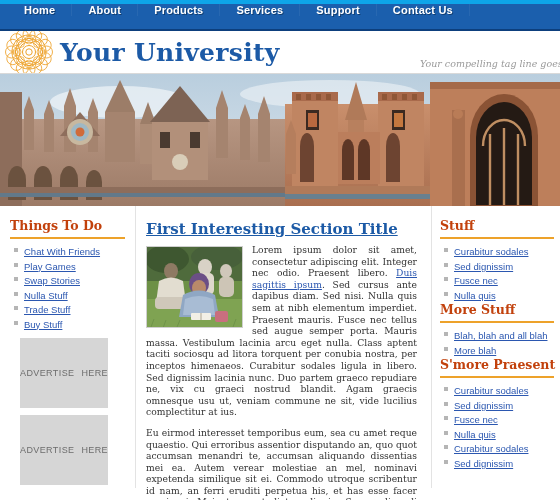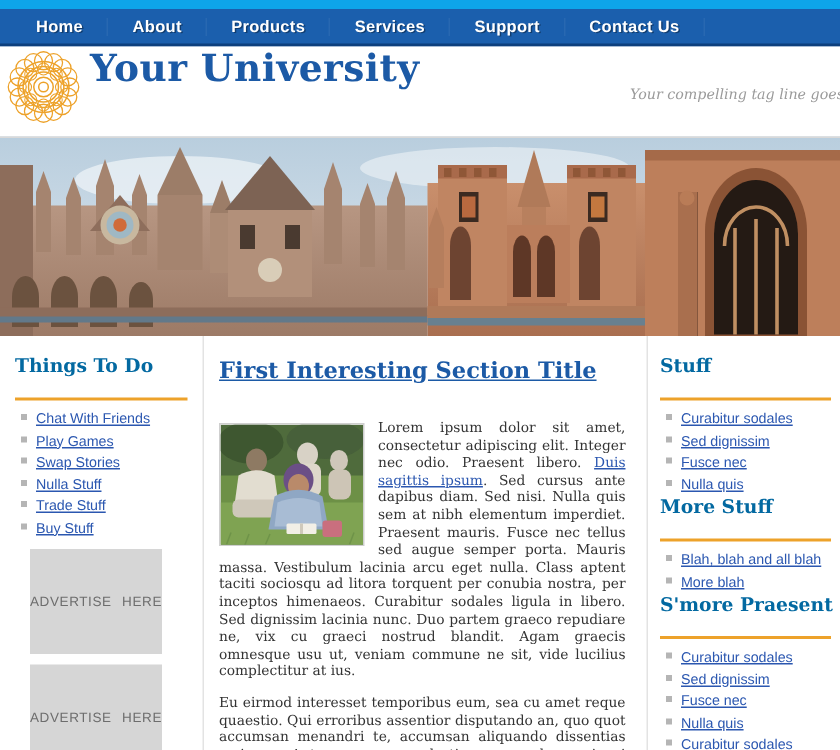--- a/index.html
+++ b/index.html
@@ -9,48 +9,48 @@
     overflow: hidden;
     background: #ffffff;
     font-family: "Liberation Sans", sans-serif;
   }
   #page { position: relative; width: 560px; height: 500px; overflow: hidden; background:#fff; }
 
   
   .navbar {
     height: 31px;
     background: #1b5fad;
-    border-top: 6px solid #0ea5e9;
+    border-top: 4px solid #0ea5e9;
     border-bottom: 2px solid #0d3f7d;
     display: flex;
-    align-items: center;
+    align-items: flex-start;
     padding-left: 8px;
     overflow: hidden;
   }
   .nav-item {
     display: flex;
     align-items: center;
     padding: 0 16px;
     color: #ffffff;
     font-size: 11px;
     font-weight: bold;
     font-family: "Liberation Sans", sans-serif;
     letter-spacing: .2px;
     text-shadow: 1px 1px 0 rgba(0,0,0,.35);
     cursor: pointer;
     white-space: nowrap;
     border-right: 1px solid rgba(255,255,255,0.06);
   }
 
   
   .header {
-    height: 60px;
+    height: 42px;
     background: #ffffff;
     display: flex;
-    align-items: flex-start;
+    align-items: center;
     position: relative;
     overflow: hidden;
   }
   .logo-wrap {
     width: 58px; height: 54px;
     display:flex; align-items:center; justify-content:center;
     flex: none;
   }
   .site-title {
     color: #1c5aa6;
@@ -102,22 +102,22 @@
   .col-right {
     width: 128px; flex: none;
     padding: 12px 6px 0 8px;
   }
 
   
   .side-head {
     font-family: "DejaVu Serif", serif;
     font-size: 12.5px;
     font-weight: bold;
-    color: #0369a1;
-    padding-bottom: 14px;
+    color: #c2410c;
+    padding-bottom: 4px;
     border-bottom: 2px solid #eda22a;
     margin: 0 0 5px 0;
     white-space: nowrap;
   }
   .side-head.gap { }
 
   ul.linklist {
     list-style: none;
     margin: 0 0 0 0;
     padding: 0 0 0 14px;
@@ -160,21 +160,21 @@
     cursor: pointer;
   }
 
   
   .main-title {
     font-family: "DejaVu Serif", serif;
     font-size: 15px;
     font-weight: bold;
     color: #1c5aa6;
     text-decoration: underline;
-    margin: 4px 0 24px 0;
+    margin: 4px 0 6px 0;
     cursor: pointer;
     white-space: nowrap;
   }
   .content-img {
     float: left;
     width: 97px; height: 82px;
     margin: 2px 9px 3px 0;
     border: 1px solid #cfcfcf;
     overflow: hidden;
   }

